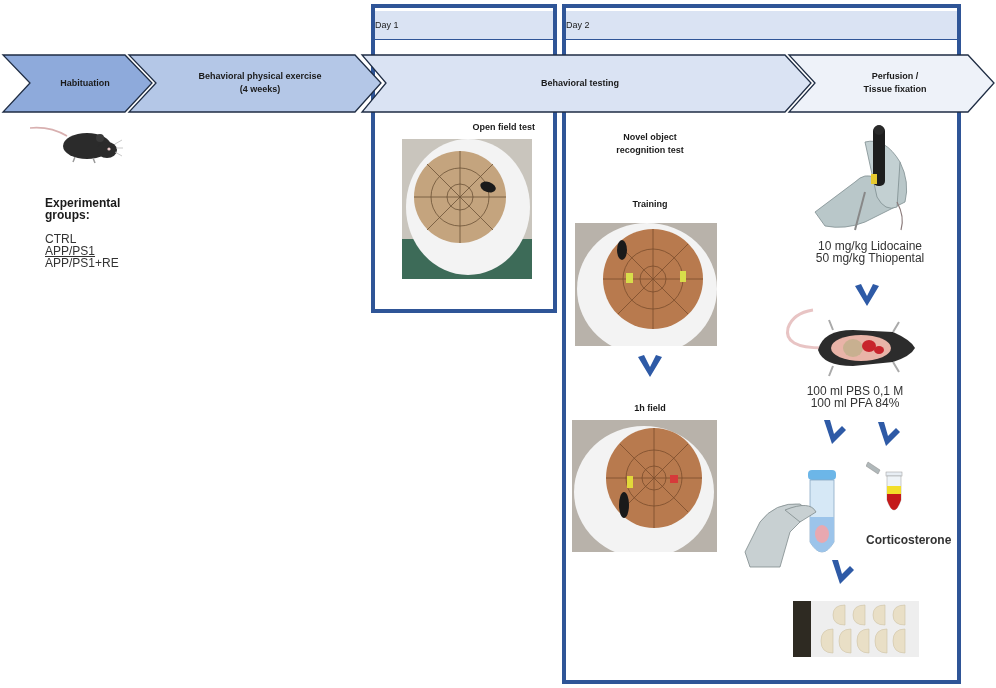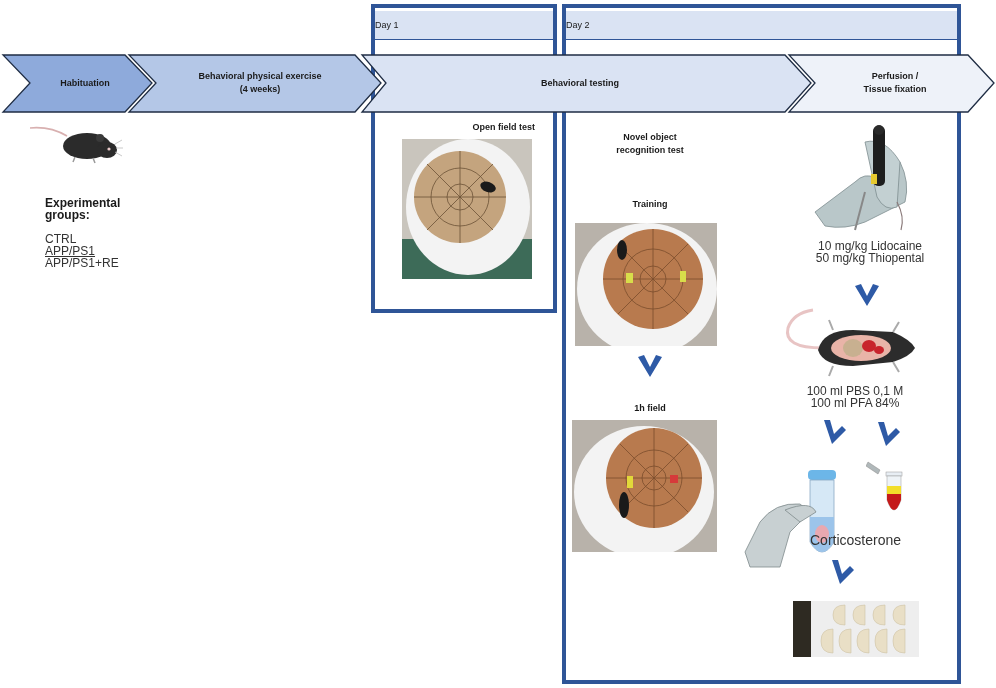--- a/index.html
+++ b/index.html
@@ -158,21 +158,21 @@
   <ellipse cx="82" cy="72" rx="7" ry="9" fill="#e8a8b0"></ellipse>
   <path d="M45,48 Q70,38 76,50 L60,60 Z" fill="#c8d0d2" stroke="#7f8a8c" stroke-width="0.8"></path>
 </svg>
 <svg class="abs" style="left:866px; top:458px;" width="44" height="65" viewBox="0 0 44 65">
   <path d="M2,4 L14,12 L12,16 L0,8 Z" fill="#b0b8ba" stroke="#888" stroke-width="0.5"></path>
   <rect x="20" y="14" width="16" height="4" fill="#e8eef4" stroke="#999" stroke-width="0.5"></rect>
   <path d="M21,18 L35,18 L35,42 Q28,62 21,42 Z" fill="#eef3f7" stroke="#999" stroke-width="0.5"></path>
   <rect x="21" y="28" width="14" height="8" fill="#f2de2a"></rect>
   <path d="M21,36 L35,36 L35,42 Q28,62 21,42 Z" fill="#c41a1a"></path>
 </svg>
-<div class="abs txt-n" style="left:810px; top:534px; width:80px; font-size:14px;">Corticosterone</div>
+<div class="abs txt-n" style="left:866px; top:534px; width:80px; font-size:12px;font-weight:bold;">Corticosterone</div>
 <svg class="abs" style="left:828px; top:558px;" width="28" height="28" viewBox="0 0 28 28">
   <path d="M4,2 L12,26 L26,12 L22,8 L14,16 L10,2 Z" fill="#2e5aa6"></path>
 </svg>
 
 <svg class="abs" style="left:793px; top:601px;" width="126" height="56" viewBox="0 0 126 56">
   <rect width="126" height="56" fill="#eeeeee"></rect>
   <rect width="18" height="56" fill="#2e2a22"></rect>
   <g fill="#e9dfc6" stroke="#cfc3a4" stroke-width="0.6">
     <path d="M52,4 Q40,4 40,14 Q40,24 52,24 Z"></path>
     <path d="M72,4 Q60,4 60,14 Q60,24 72,24 Z"></path>

